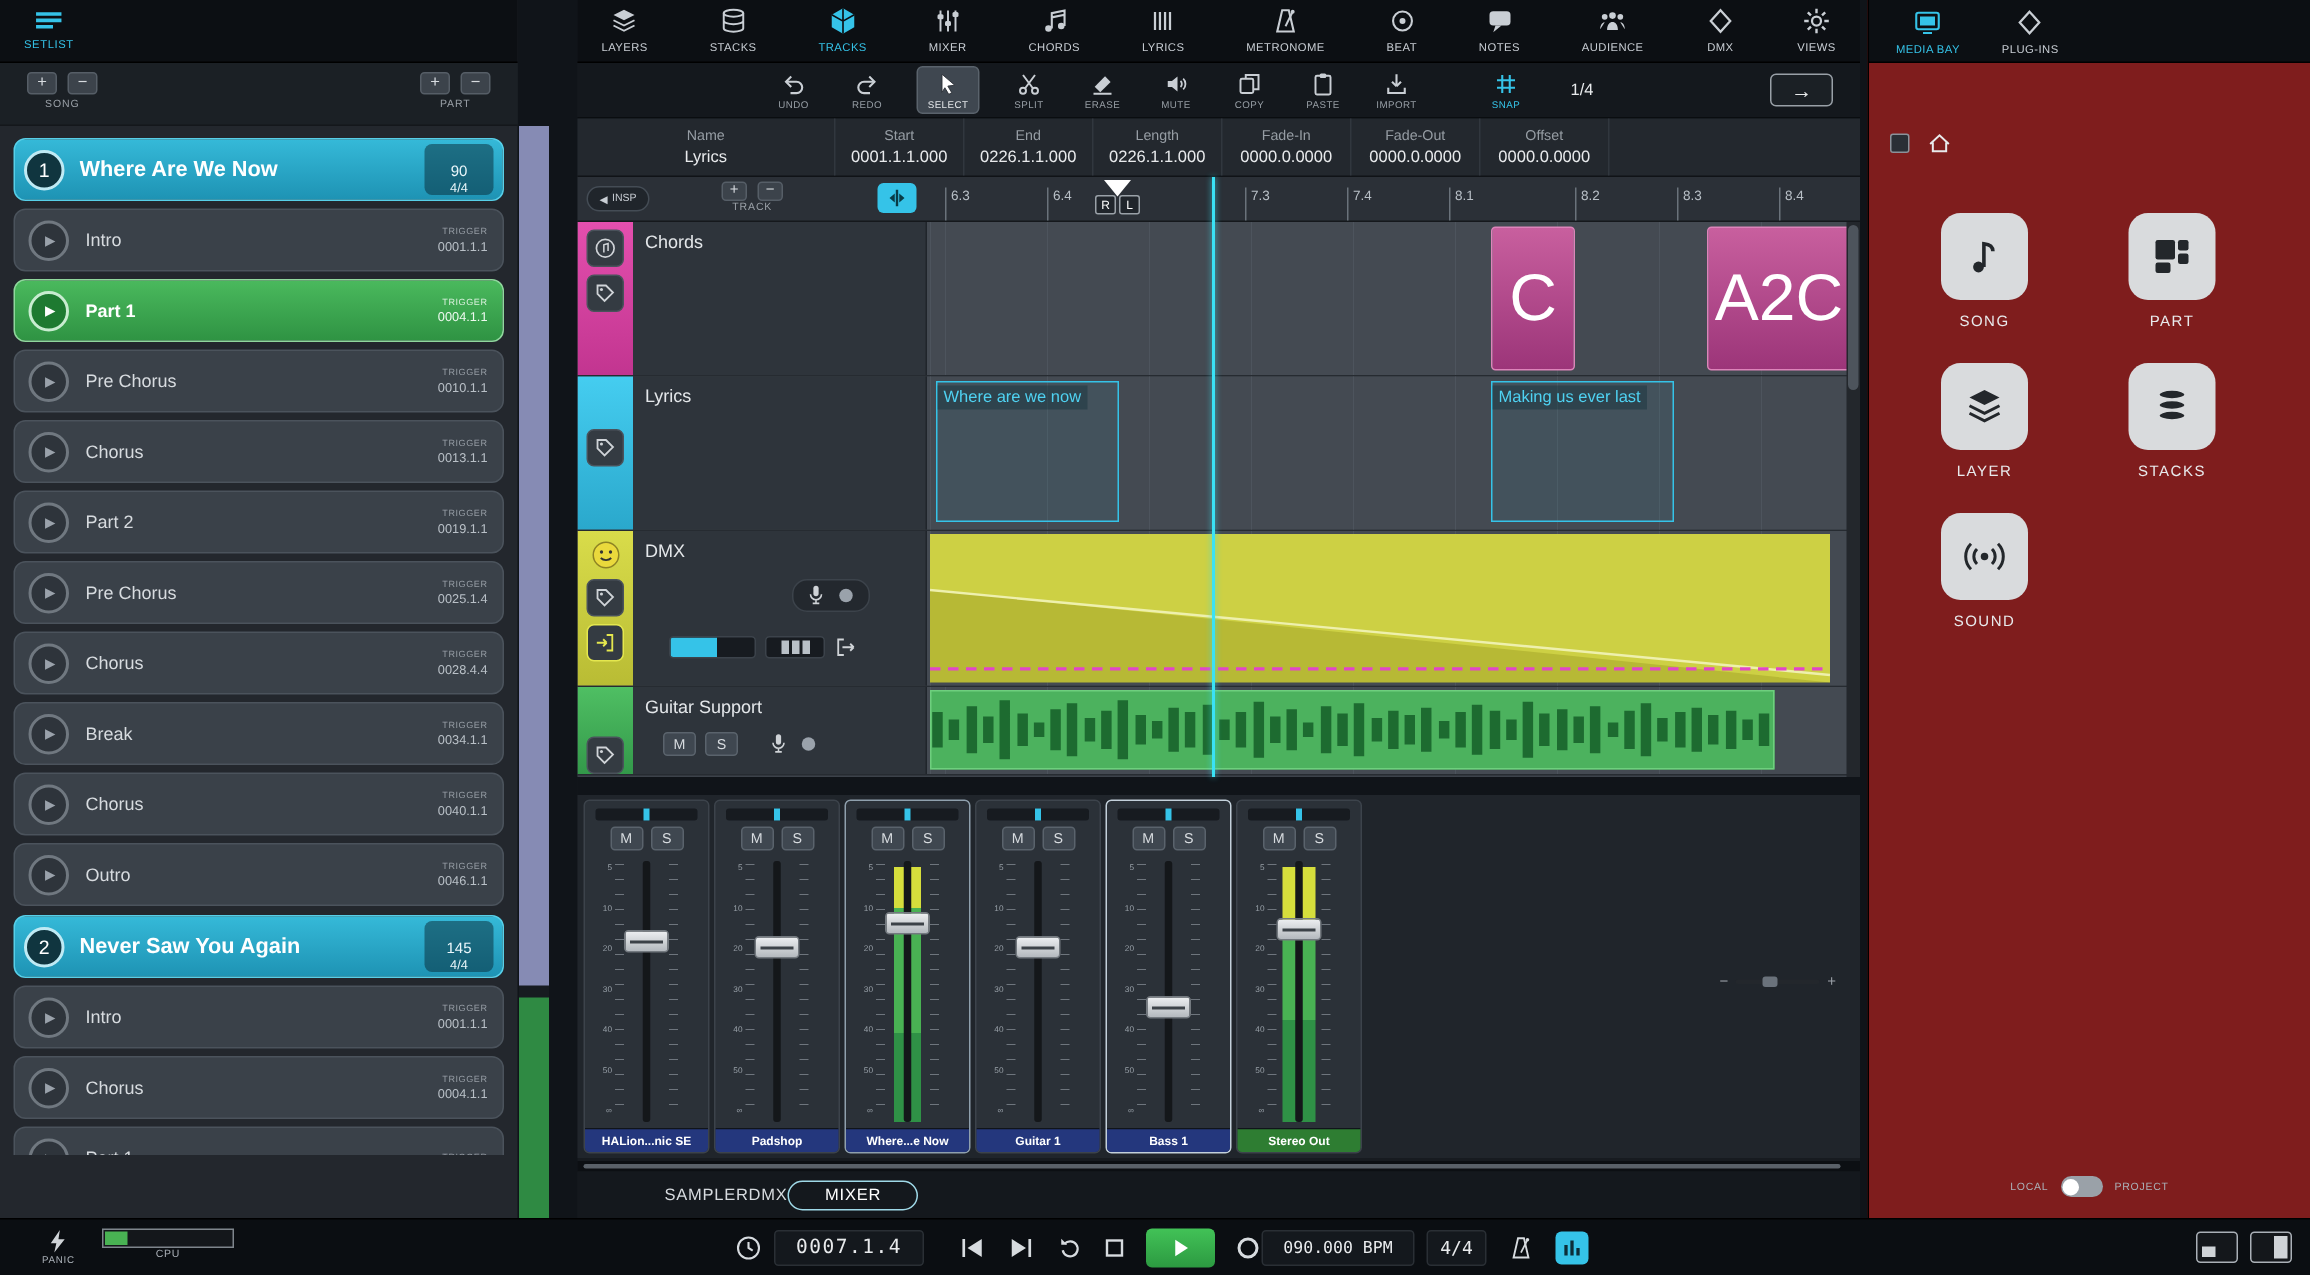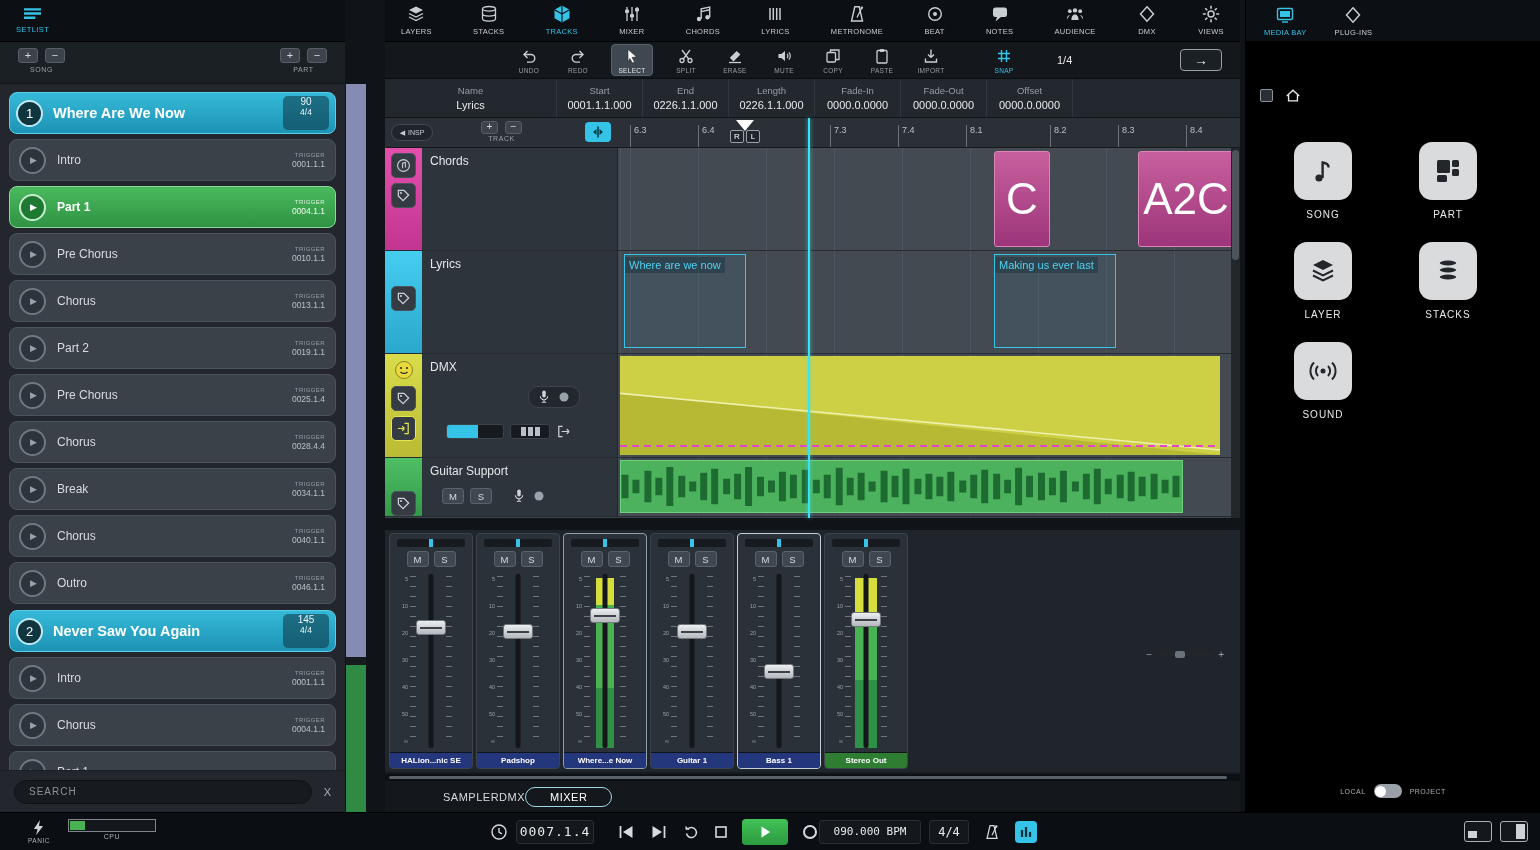--- a/index.html
+++ b/index.html
@@ -14,21 +14,21 @@
 .tiny-lbl{font-size:7.5px;letter-spacing:.4px}
 .sb-controls{height:42px;display:flex;align-items:flex-start;justify-content:space-between;padding:6px 18px 0;background:#1b2025;border-bottom:1px solid #14171b}
 .ctl-group{display:flex;flex-direction:column;align-items:center;gap:3px}
 .ctl-btns{display:flex;gap:7px}
 .sq-btn{width:20px;height:15px;background:#3c434b;border:1px solid #565e67;border-radius:3px;color:#d7dbdf;font-size:11px;line-height:12px;text-align:center}
 .ctl-lbl{font-size:7px;color:#9aa0a7;letter-spacing:.6px}
 .sb-list{position:absolute;top:84px;left:0;right:0;bottom:42px;overflow:hidden;padding:2px 9px}
 .song-row{height:42px;margin:6px 0 5px;border-radius:8px;background:linear-gradient(#35b9d8,#1e93b4);display:flex;align-items:center;padding:0 6px;gap:10px;border:1px solid #57cfe8}
 .song-num{width:27px;height:27px;border-radius:50%;background:#10353f;border:2px solid #bfeaf4;color:#fff;font-size:13px;display:flex;align-items:center;justify-content:center;flex:none}
 .song-title{flex:1;color:#fff;font-size:14.5px;font-weight:bold;white-space:nowrap;overflow:hidden}
-.song-badge{width:46px;height:34px;border-radius:5px;background:rgba(8,40,52,.5);display:flex;flex-direction:column;align-items:center;justify-content:flex-start;color:#eaf7fb;flex:none}
+.song-badge{width:46px;height:34px;border-radius:5px;background:rgba(8,40,52,.5);display:flex;flex-direction:column;align-items:center;justify-content:flex-end;color:#eaf7fb;flex:none}
 .song-badge .tempo{font-size:10px}
 .song-badge .tsig{font-size:8.5px}
 .part-row{height:42px;margin:5px 0;border-radius:8px;background:#3a4149;border:1px solid #4b535c;display:flex;align-items:center;padding:0 10px 0 9px;gap:11px}
 .part-row.active{background:linear-gradient(#4ab95d,#2f9343);border-color:#90d79d}
 .part-play{width:27px;height:27px;border-radius:50%;border:2px solid #707880;color:#9aa2ab;font-size:9px;display:flex;align-items:center;justify-content:center;background:#2e343b;flex:none;padding-left:2px}
 .part-row.active .part-play{background:#1e7a31;border-color:#c8ecd0;color:#fff}
 .part-name{flex:1;font-size:12px;color:#d7dbdf;white-space:nowrap;overflow:hidden}
 .part-row.active .part-name{color:#fff;font-weight:bold}
 .part-trig{display:flex;flex-direction:column;align-items:flex-end;gap:1px}
 .part-trig .t1{font-size:6px;color:#969da5;letter-spacing:.4px}
@@ -49,21 +49,21 @@
 .mt-item{display:flex;flex-direction:column;align-items:center;gap:3px;color:#c9ced4}
 .mt-item.active{color:#35c3e8}
 .mt-lbl{font-size:7.5px;letter-spacing:.3px;white-space:nowrap}
 .edit-bar{position:absolute;left:0;top:42px;right:0;height:37px;background:#14181d;display:flex;align-items:center;padding-left:128px;gap:17px;border-bottom:1px solid #0a0d10}
 .tool{display:flex;flex-direction:column;align-items:center;gap:2px;color:#c9ced4;width:32px}
 .tool .t-lbl{font-size:6.5px;color:#969da4;letter-spacing:.3px}
 .tool.boxed{background:#3f4750;border:1px solid #5a636c;border-radius:4px;padding:2px 4px 1px;width:42px}
 .tool.boxed .t-lbl{color:#e3e6e9}
 .tool.cyan{color:#35c3e8}
 .tool.cyan .t-lbl{color:#35c3e8}
-.snap-val{font-size:11px;color:#e8eaec;margin-left:20px}
+.snap-val{font-size:11px;color:#e8eaec;margin-left:10px}
 .fwd-btn{margin-left:auto;margin-right:18px;width:42px;height:22px;border:1px solid #99a0a7;border-radius:4px;display:flex;align-items:center;justify-content:center;color:#e8eaec;font-size:14px;background:#1b2025}
 .info-bar{position:absolute;left:0;top:79px;right:0;height:39px;background:#23282e;display:flex;border-bottom:1px solid #101317}
 .if-col{display:flex;flex-direction:column;align-items:center;justify-content:center;gap:3px;border-right:1px solid #31373e}
 .if-col.name{width:172px}
 .if-col.std{width:86px}
 .if-lbl{font-size:9.5px;color:#969da4}
 .if-val{font-size:11px;color:#e8eaec}
 .ruler{position:absolute;left:0;top:118px;right:0;height:30px;background:#2b3037;border-bottom:1px solid #15181c;display:flex;z-index:4}
 .ruler-left{width:233px;position:relative}
 .insp-btn{position:absolute;left:6px;top:6px;width:42px;height:17px;background:#20252b;border:1px solid #444c55;border-radius:9px;display:flex;align-items:center;justify-content:center;gap:3px;color:#c9ced4;font-size:7px}
@@ -129,21 +129,21 @@
 .fcap::after{content:"";position:absolute;left:3px;right:3px;top:6px;height:2px;background:#3c4248}
 .chname{height:16px;display:flex;align-items:center;justify-content:center;font-size:8px;font-weight:bold;color:#fff;background:#24377d;border-radius:0 0 3px 3px;overflow:hidden;white-space:nowrap;border-top:1px solid #10141a}
 .chname.out{background:#2e7d32}
 .hscroll{position:absolute;left:0;right:0;top:774px;height:7px;background:#0c0f13}
 .hthumb{position:absolute;left:4px;top:2px;height:3px;width:838px;background:#5a6169;border-radius:2px}
 .mixer-tabs{position:absolute;left:0;right:0;top:781px;height:31px;display:flex;align-items:center;padding-left:58px;background:#14181d}
 .mtab{font-size:11px;color:#d7dbdf;letter-spacing:.5px}
 .mtab.pill{border:1px solid #9fd9e8;border-radius:11px;padding:3px 24px;color:#fff}
 
 
-.rpanel{position:absolute;left:1245px;top:0;width:295px;height:812px;background:#000000;border-left:1px solid #000}
+.rpanel{position:absolute;left:1245px;top:0;width:295px;height:812px;background:#7f1d1d;border-left:1px solid #000}
 .rp-top{height:42px;background:#0c0f13;display:flex;align-items:center;gap:28px;padding-left:18px;border-bottom:1px solid #000}
 .rp-tab{display:flex;flex-direction:column;align-items:center;gap:3px;color:#c9ced4}
 .rp-tab.active{color:#35c3e8}
 .rp-toolbar{display:flex;align-items:center;gap:12px;padding:46px 0 0 14px}
 .rp-check{width:13px;height:13px;border:1px solid #8b929a;border-radius:2px;background:#2a2f35}
 .tile{position:absolute;width:104px;display:flex;flex-direction:column;align-items:center;gap:9px}
 .tile-box{width:58px;height:58px;border-radius:13px;background:#d9dbdd;display:flex;align-items:center;justify-content:center;color:#23272b}
 .tile-lbl{font-size:10px;color:#e8eaec;letter-spacing:1px}
 .rp-bottom{position:absolute;left:0;right:0;bottom:14px;display:flex;align-items:center;justify-content:center;gap:8px}
 .rp-small{font-size:7px;color:#aab0b7;letter-spacing:.5px}
@@ -153,21 +153,21 @@
 
 .transport{position:absolute;left:0;right:0;bottom:0;height:38px;background:#0b0e12;border-top:1px solid #000;display:flex;align-items:center}
 .tp-left{width:385px;display:flex;align-items:flex-start;gap:18px;padding-left:28px}
 .panic{display:flex;flex-direction:column;align-items:center;gap:1px;color:#cfd3d7}
 .panic .rp-small{font-size:6.5px}
 .cpu{display:flex;flex-direction:column;align-items:center;gap:1px}
 .cpu-box{width:88px;height:13px;border:1px solid #7e858c;background:#14171b;padding:1px}
 .cpu-fill{height:100%;width:18%;background:#49b253}
 .tp-time{display:flex;align-items:center;gap:8px;margin-left:105px}
 .disp{background:#14181d;border:1px solid #2a2f35;border-radius:3px;color:#e8eaec;font-family:"DejaVu Sans Mono",monospace;display:flex;align-items:center;justify-content:center}
-.time-disp{width:78px;height:24px;font-size:13px;letter-spacing:1px}
+.time-disp{width:100px;height:24px;font-size:13px;letter-spacing:1px}
 .tp-btns{display:flex;align-items:center;gap:13px;margin-left:22px;color:#d7dbdf}
 .play-btn{width:46px;height:26px;border-radius:4px;background:linear-gradient(#42c257,#2c9a41);display:flex;align-items:center;justify-content:center}
 .bpm-disp{width:102px;height:24px;font-size:11px;}
 .tsig-disp{width:40px;height:24px;font-size:12px;margin-left:8px}
 .metro-sm{margin-left:14px;color:#d7dbdf}
 .lvl-btn{width:22px;height:22px;border-radius:4px;background:#35c3e8;display:flex;align-items:center;justify-content:center;margin-left:14px}
 .tp-right{margin-left:auto;display:flex;gap:8px;padding-right:12px}
 .win-btn{width:28px;height:21px;border:1px solid #aab0b7;border-radius:3px;position:relative;background:#14171b}
 .win-btn .inner-a{position:absolute;left:3px;bottom:3px;width:9px;height:7px;background:#cfd3d7}
 .win-btn .inner-b{position:absolute;right:2px;top:2px;bottom:2px;width:9px;background:#cfd3d7}
@@ -363,24 +363,20 @@
           </div>
         <div class="part-name">Part 1</div>
         <div class="part-trig">
           <span class="t1">TRIGGER</span>
           <span class="t2"></span>
         </div>
       </div>
 
     </div>
 
-    <div class="sb-search">
-      <input class="search-input" placeholder="SEARCH" style="">
-      <span class="search-x">X</span>
-    </div>
   </div>
 
   <div class="scrollstrip">
     <div class="ss-purple"></div>
     <div class="ss-green"></div>
   </div>
 
   <div class="center">
 
     <div class="main-toolbar">

